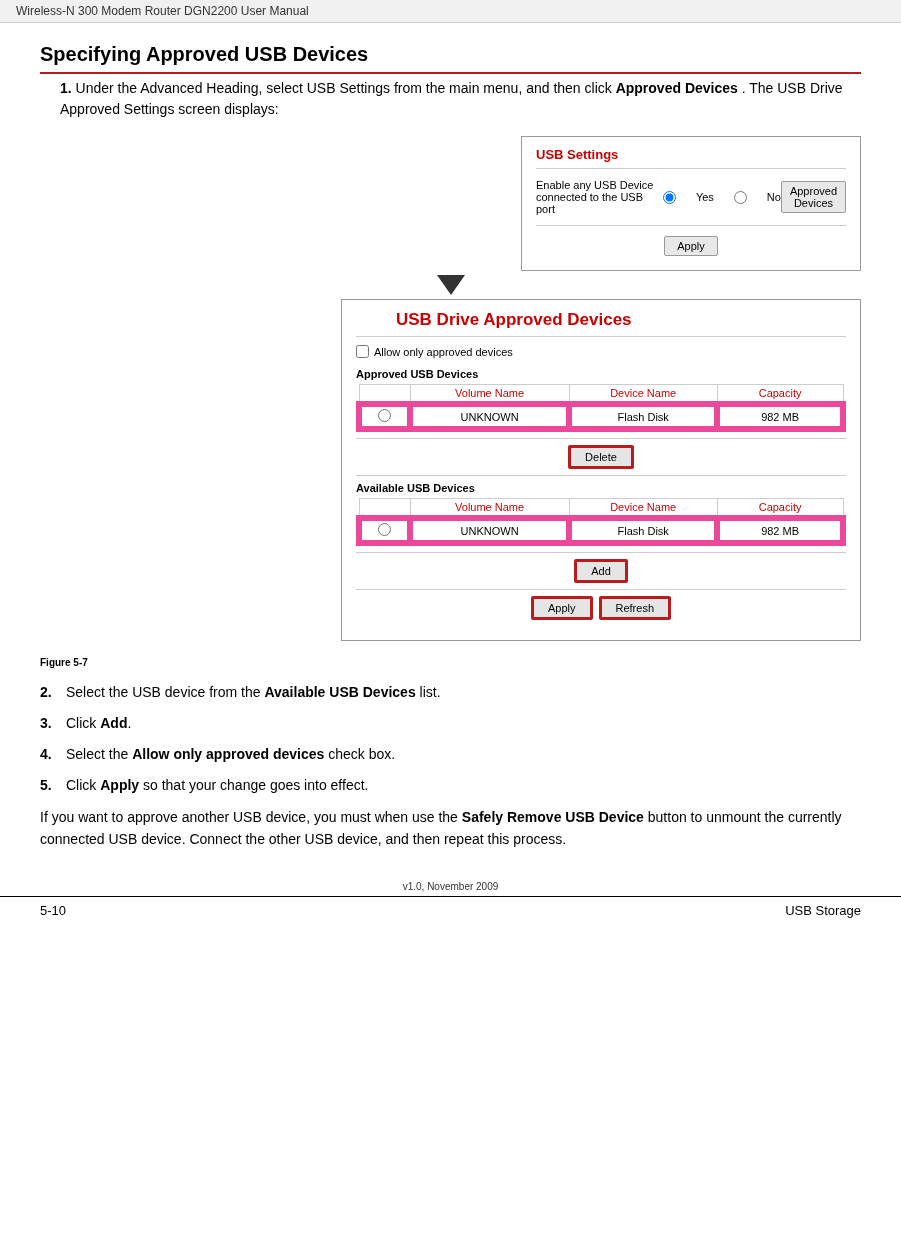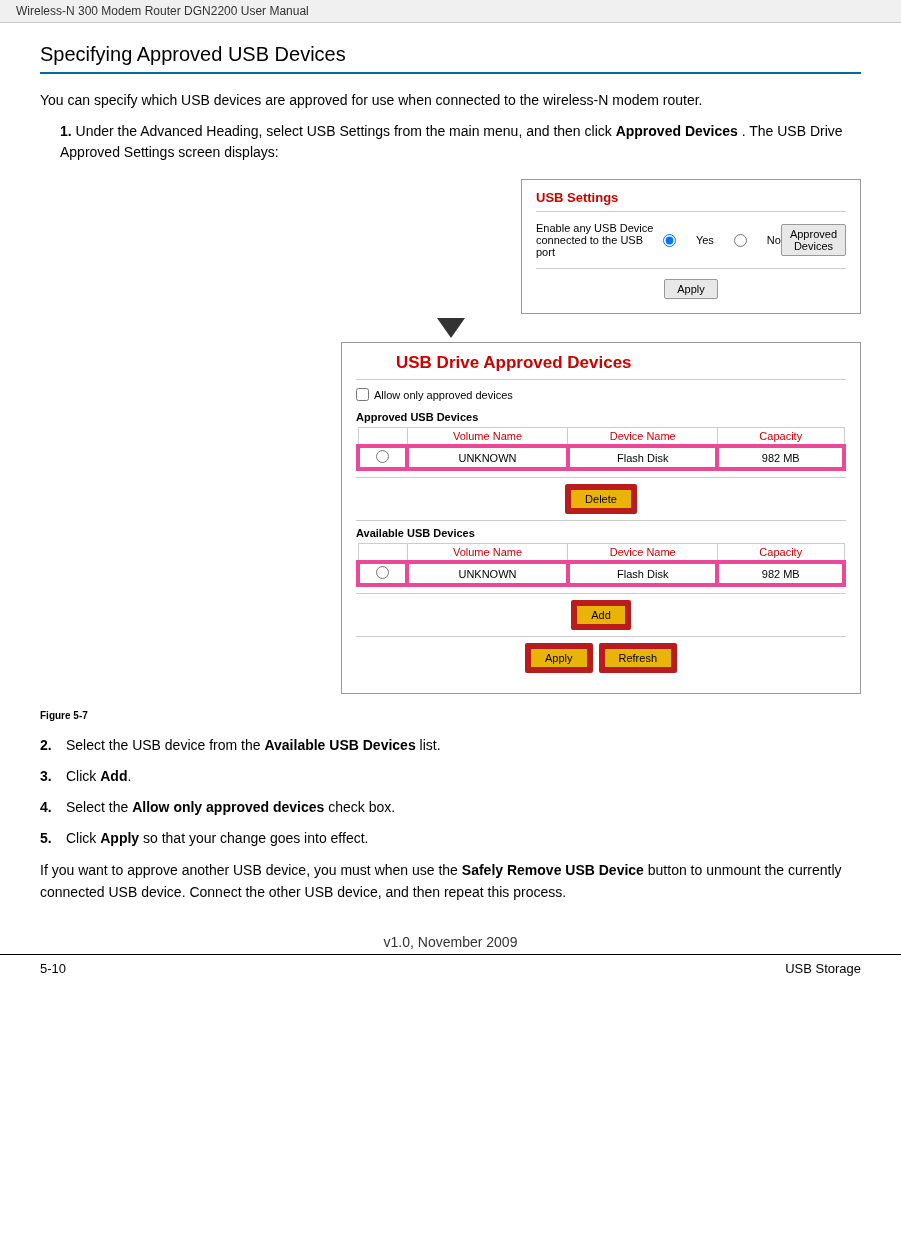--- a/index.html
+++ b/index.html
@@ -20,24 +20,24 @@
       font-size: 12px;
       color: #333;
     }
 
     .main-content {
       padding: 20px 40px 20px 40px;
     }
 
     .page-title {
       font-size: 20px;
-      font-weight: normal;
+      font-weight: bold;
       margin-bottom: 4px;
       padding-bottom: 6px;
-      border-bottom: 2px solid #0369a1;
+      border-bottom: 2px solid #b91c1c;
     }
 
     .section-text {
       margin-top: 16px;
       margin-bottom: 10px;
       line-height: 1.5;
     }
 
     .step {
       margin-left: 20px;
@@ -178,43 +178,43 @@
       font-weight: normal;
       text-align: center;
       padding: 2px 4px;
       border: 1px solid #ccc;
       background: #fff;
     }
 
     .device-table td {
       text-align: center;
       padding: 2px 16px;
-      border: 4px solid #ec4899;
+      border: 6px solid #ec4899;
     }
 
     .device-table .radio-col {
       width: 24px;
     }
 
     .table-divider {
       border: none;
       border-top: 1px solid #ccc;
       margin: 6px 0;
     }
 
     .btn-row {
       display: flex;
       justify-content: center;
       gap: 6px;
       margin: 6px 0;
     }
 
     .action-btn {
-      background: #eab308;
-      border: 6px solid #b91c1c;
+      background: #e5e5e5;
+      border: 3px solid #b91c1c;
       padding: 3px 14px;
       font-size: 11px;
       cursor: pointer;
       border-radius: 2px;
     }
 
     .figure-caption {
       font-size: 10px;
       font-weight: bold;
       margin: 6px 0 14px 0;
@@ -234,21 +234,21 @@
       min-width: 18px;
     }
 
     .bottom-para {
       margin-top: 10px;
       line-height: 1.6;
     }
 
     .footer-center {
       text-align: center;
-      font-size: 14px;
+      font-size: 10px;
       color: #333;
       padding: 10px 0 4px 0;
     }
 
     .page-wrapper {
       position: relative;
       min-height: 1246px;
       display: flex;
       flex-direction: column;
     }
@@ -265,21 +265,20 @@
 
   <div class="top-bar">
     <span>Wireless-N 300 Modem Router DGN2200 User Manual</span>
   </div>
 
   <div class="content-area">
     <div class="main-content">
 
       <div class="page-title">Specifying Approved USB Devices</div>
 
-      <p class="section-text">You can specify which USB devices are approved for use when connected to the wireless-N modem router.</p>
 
       <div class="step">
         <span class="step-number">1.</span>
         <span> Under the Advanced Heading, select USB Settings from the main menu, and then click </span>
         <strong>Approved Devices</strong>
         <span>. The USB Drive Approved Settings screen displays:</span>
       </div>
 
       <div class="screenshot-container">
 

